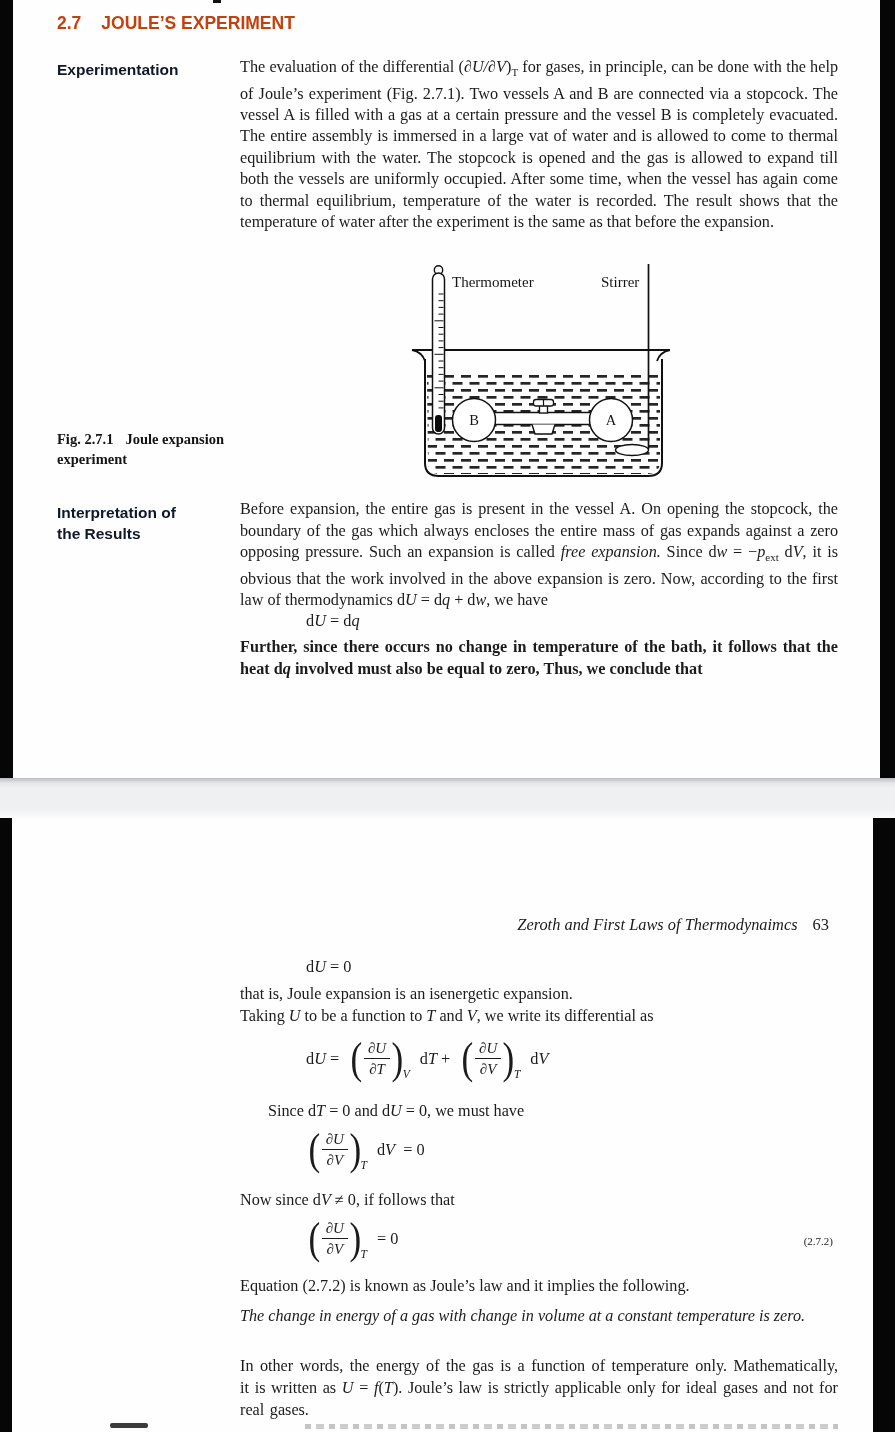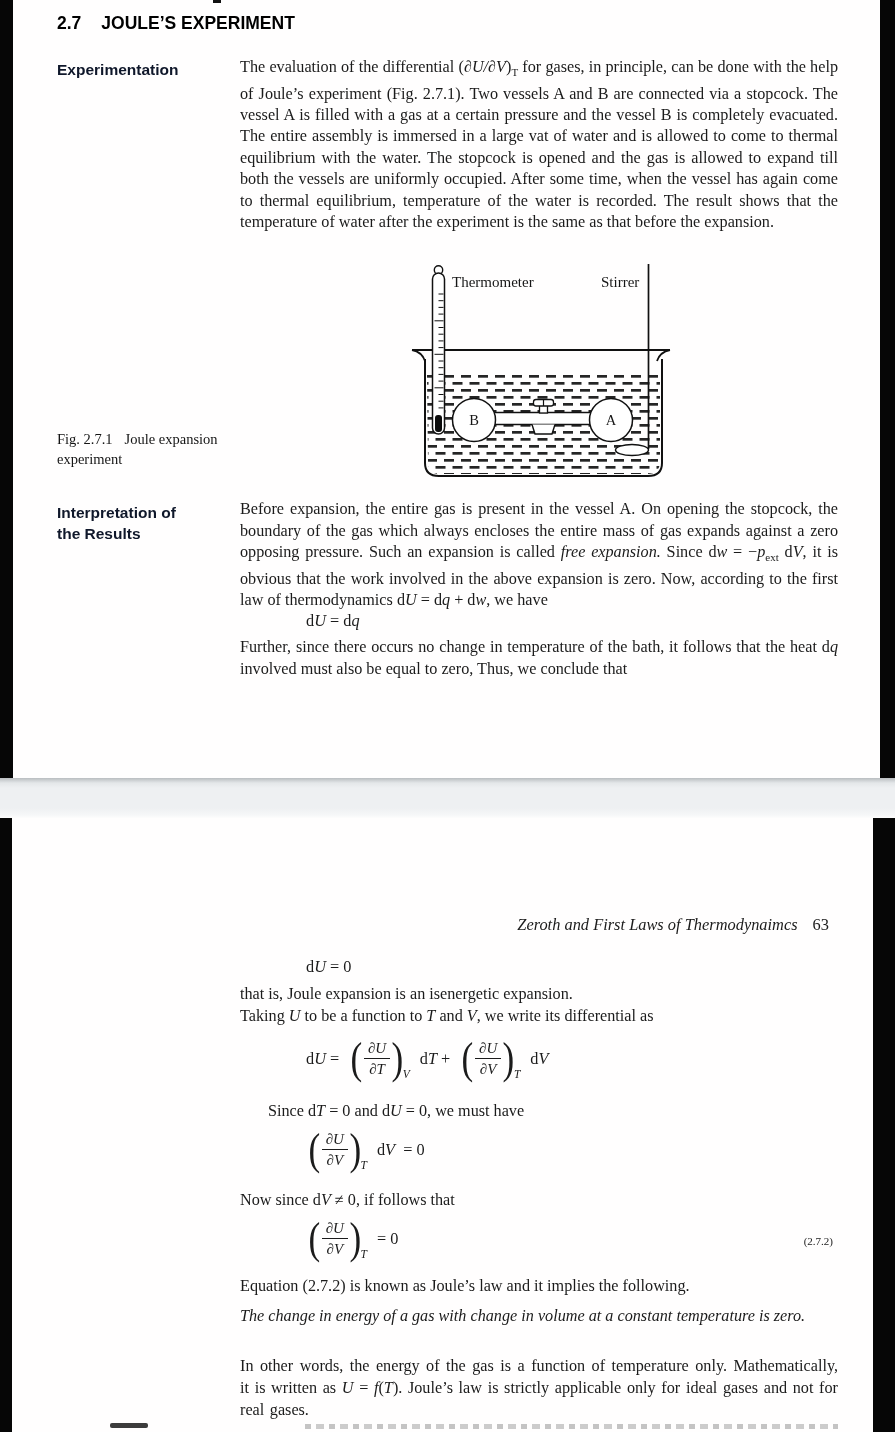--- a/index.html
+++ b/index.html
@@ -9,24 +9,24 @@
   .page1{top:0;height:778px;}
   .page2{top:818px;height:614px;}
   .scan-bar{position:absolute;top:0;height:100%;background:#060606;}
   .gap-band{position:absolute;left:0;top:778px;width:895px;height:40px;
             background:linear-gradient(to bottom,#b9bdc0 0,#e4e7e9 5px,#eef0f2 10px,#eef0f2 30px,#f6f7f8 37px,#fdfdfd 40px);}
   .txt{position:absolute;font-size:16.2px;line-height:21.4px;}
   .just{text-align:justify;}
   .it{font-style:italic;}
   .sb{vertical-align:sub;font-size:0.68em;font-style:normal;}
   .sec-head{position:absolute;left:57px;top:13px;display:flex;gap:20px;
-            font-family:"Liberation Sans",sans-serif;font-weight:bold;font-size:17.5px;color:#000000;}
+            font-family:"Liberation Sans",sans-serif;font-weight:bold;font-size:17.5px;color:#c2410c;}
   .margin-head{position:absolute;left:57px;font-family:"Liberation Sans",sans-serif;
                font-weight:bold;font-size:15.5px;line-height:21px;color:#0f172a;}
-  .caption{position:absolute;left:57px;top:429px;font-weight:normal;font-size:14.5px;line-height:20px;color:#141414;}
+  .caption{position:absolute;left:57px;top:429px;font-weight:bold;font-size:14.5px;line-height:20px;color:#141414;}
   .caption .fig-no{margin-right:12px;}
   .run-head{position:absolute;right:66px;top:97px;display:flex;align-items:baseline;gap:15px;font-size:16.4px;}
   .run-head .rh-title{font-style:italic;}
   .eq{position:absolute;display:flex;align-items:center;font-size:16.3px;color:#1b1b1b;}
   .eq .rich{white-space:pre;}
   .bigp{font-size:44px;line-height:0;display:inline-block;transform:scaleX(0.8);font-weight:400;margin:0 -1px;}
   .frac{display:inline-flex;flex-direction:column;align-items:center;font-size:15px;
         font-style:italic;line-height:1.12;margin:0 1px;}
   .frac .num{padding:0 4px 1.5px;border-bottom:1.3px solid #1b1b1b;}
   .frac .den{padding-top:1.5px;}
@@ -133,21 +133,21 @@
       <div>Interpretation of</div>
       <div>the Results</div>
     </div>
 
     <div class="txt just" style="left:240px;top:499px;width:598px;line-height:21.5px;"><span>Before expansion, the entire gas is present in the vessel A. On opening the stopcock, the boundary of the gas which always encloses the entire mass of gas expands against a zero opposing pressure. Such an expansion is called </span><span class="it">free expansion.</span><span> Since d</span><span class="it">w</span><span> = −</span><span class="it">p</span><span class="sb">ext</span><span> d</span><span class="it">V</span><span>, it is obvious that the work involved in the above expansion is zero. Now, according to the first law of thermodynamics d</span><span class="it">U</span><span> = d</span><span class="it">q</span><span> + d</span><span class="it">w</span><span>, we have</span></div>
 
     <div class="eq" style="left:306px;top:611px;">
       <span class="rich"><span>d</span><span class="it">U</span><span> = d</span><span class="it">q</span></span>
     </div>
 
-    <div class="txt just" style="left:240px;top:637px;width:598px;line-height:21.5px;"><span>Further, since there occurs no change in temperature of the bath, it follows that the heat d</span><span class="it">q</span><span> involved must also be equal to zero, Thus, we conclude that</span></div>
+    <div class="txt just" style="left:240px;top:637px;width:598px;line-height:21.5px;font-weight:bold;"><span>Further, since there occurs no change in temperature of the bath, it follows that the heat d</span><span class="it">q</span><span> involved must also be equal to zero, Thus, we conclude that</span></div>
   </div>
 
   <div class="gap-band"></div>
 
   <div class="page page2">
     <div class="scan-bar" style="left:0;width:12px;"></div>
     <div class="scan-bar" style="right:0;width:22px;"></div>
 
     <div class="run-head">
       <span class="rh-title">Zeroth and First Laws of Thermodynaimcs</span>

